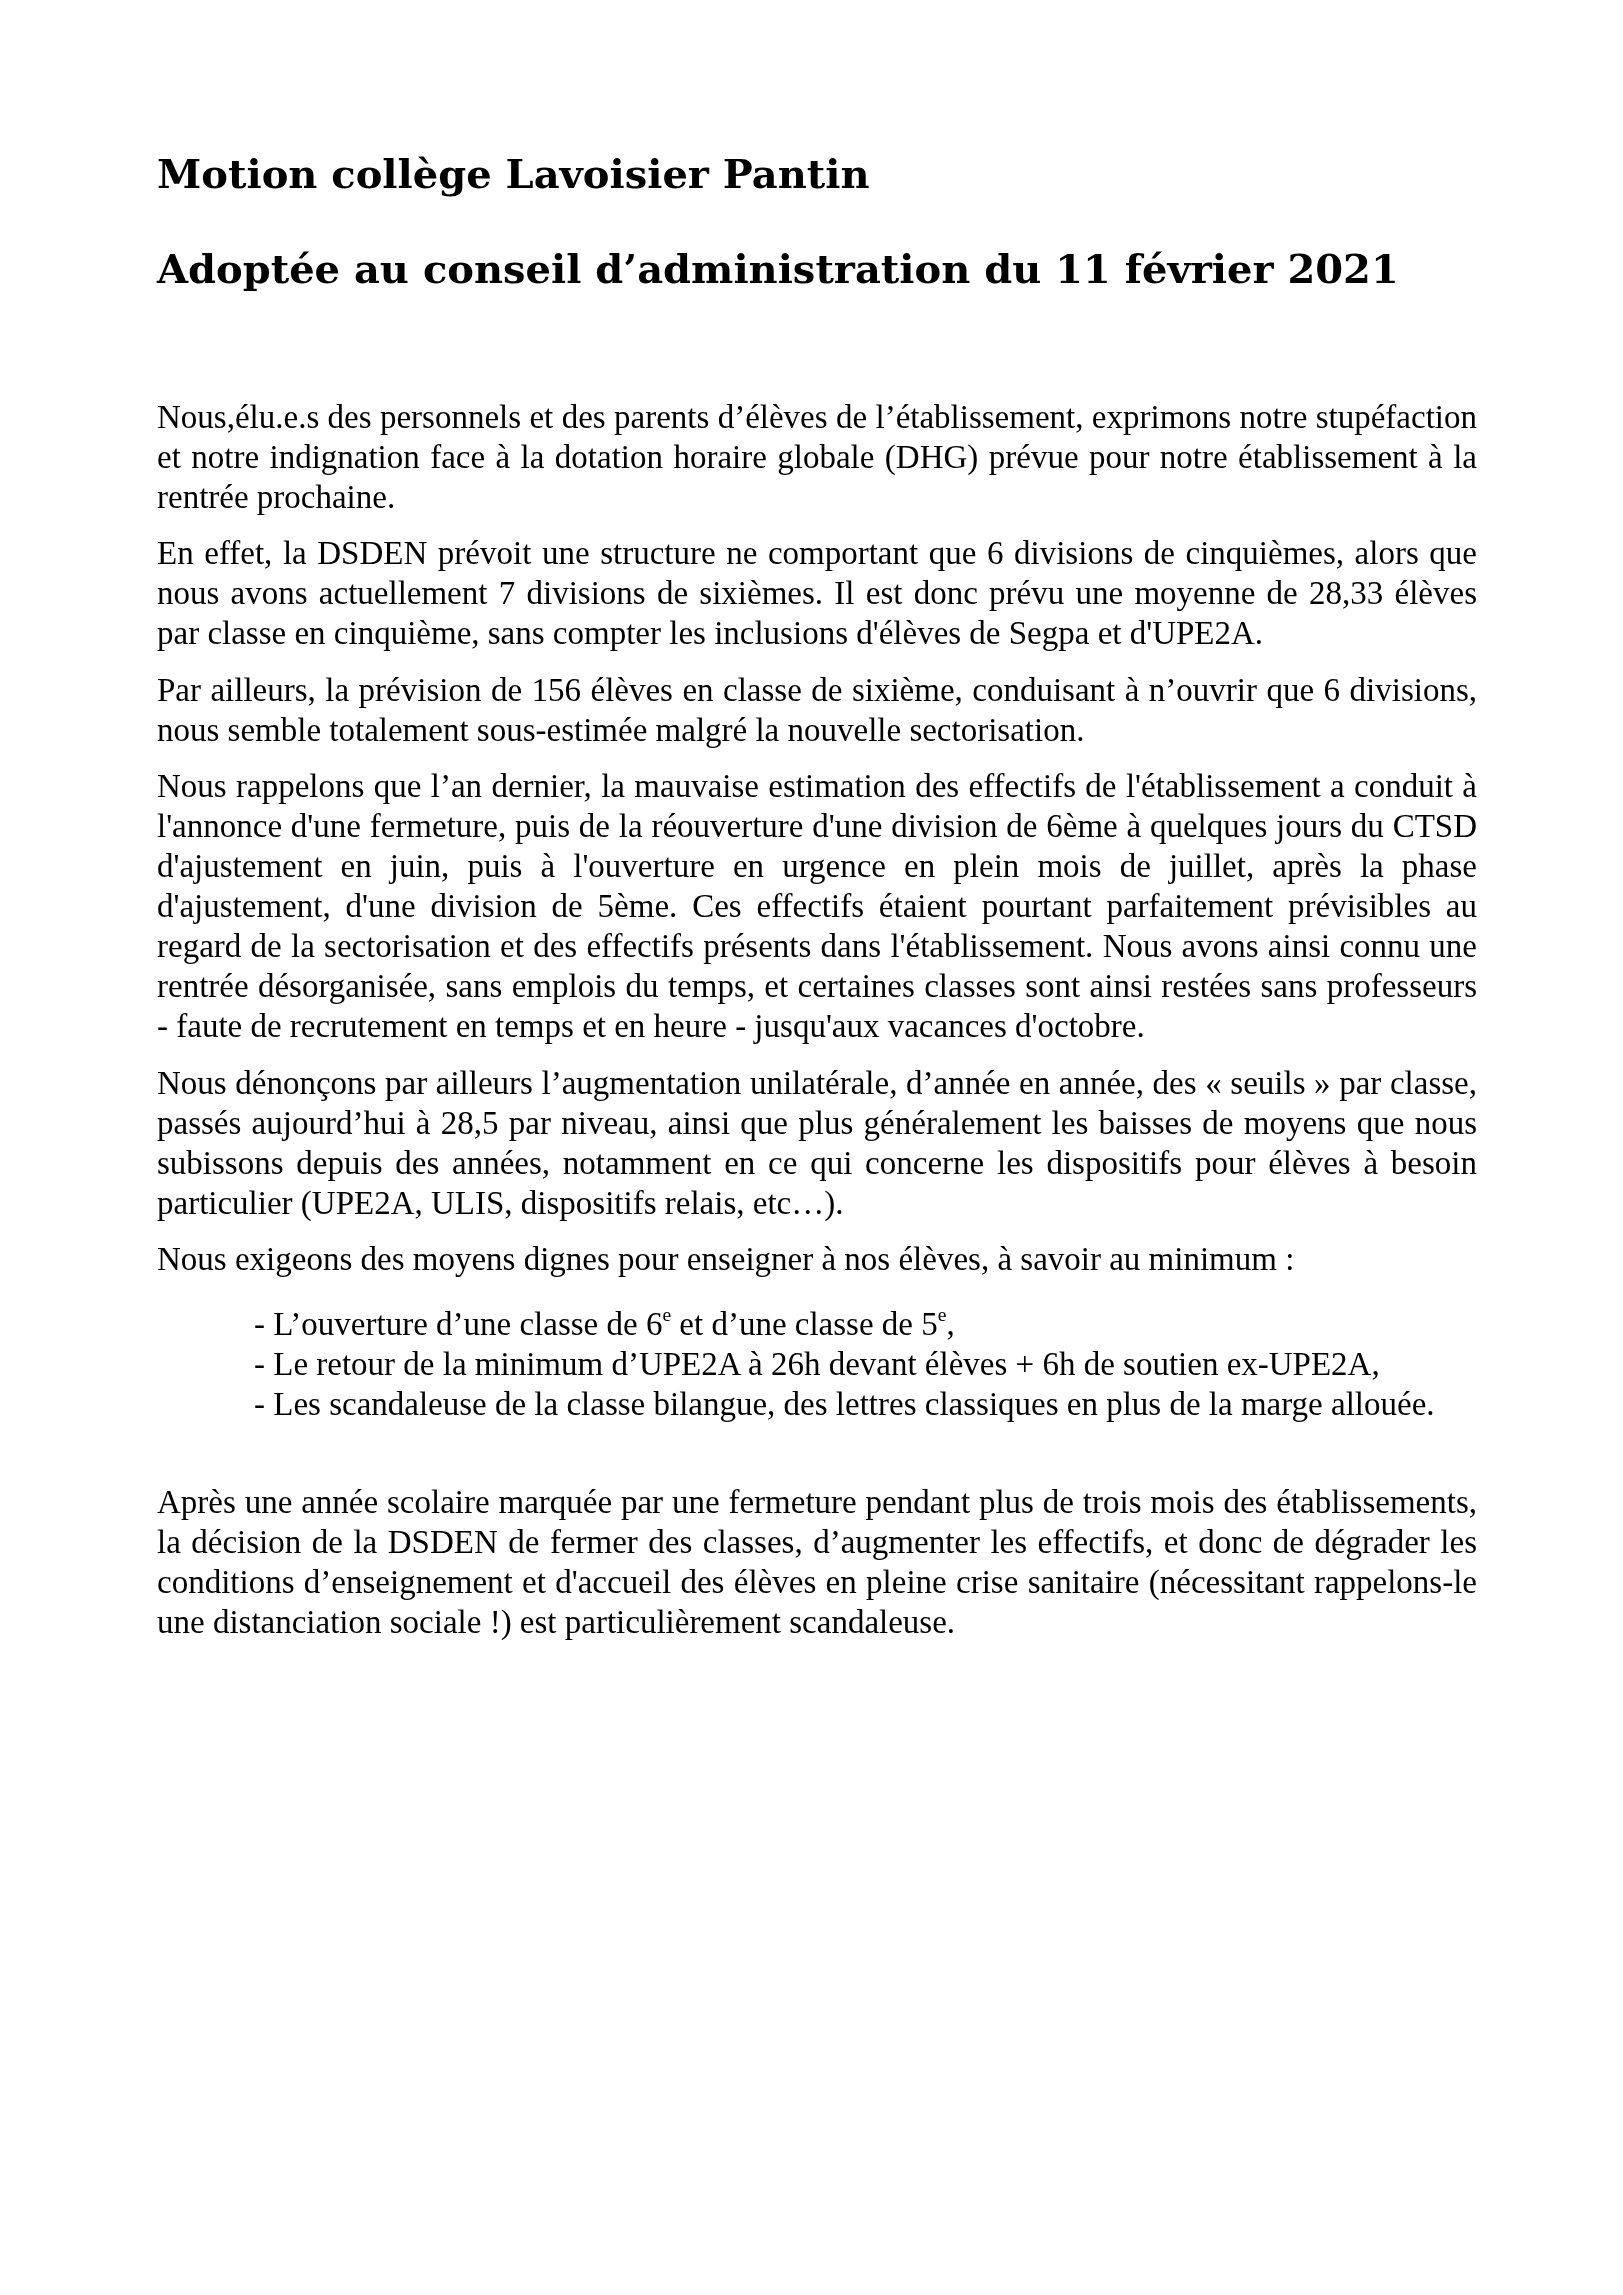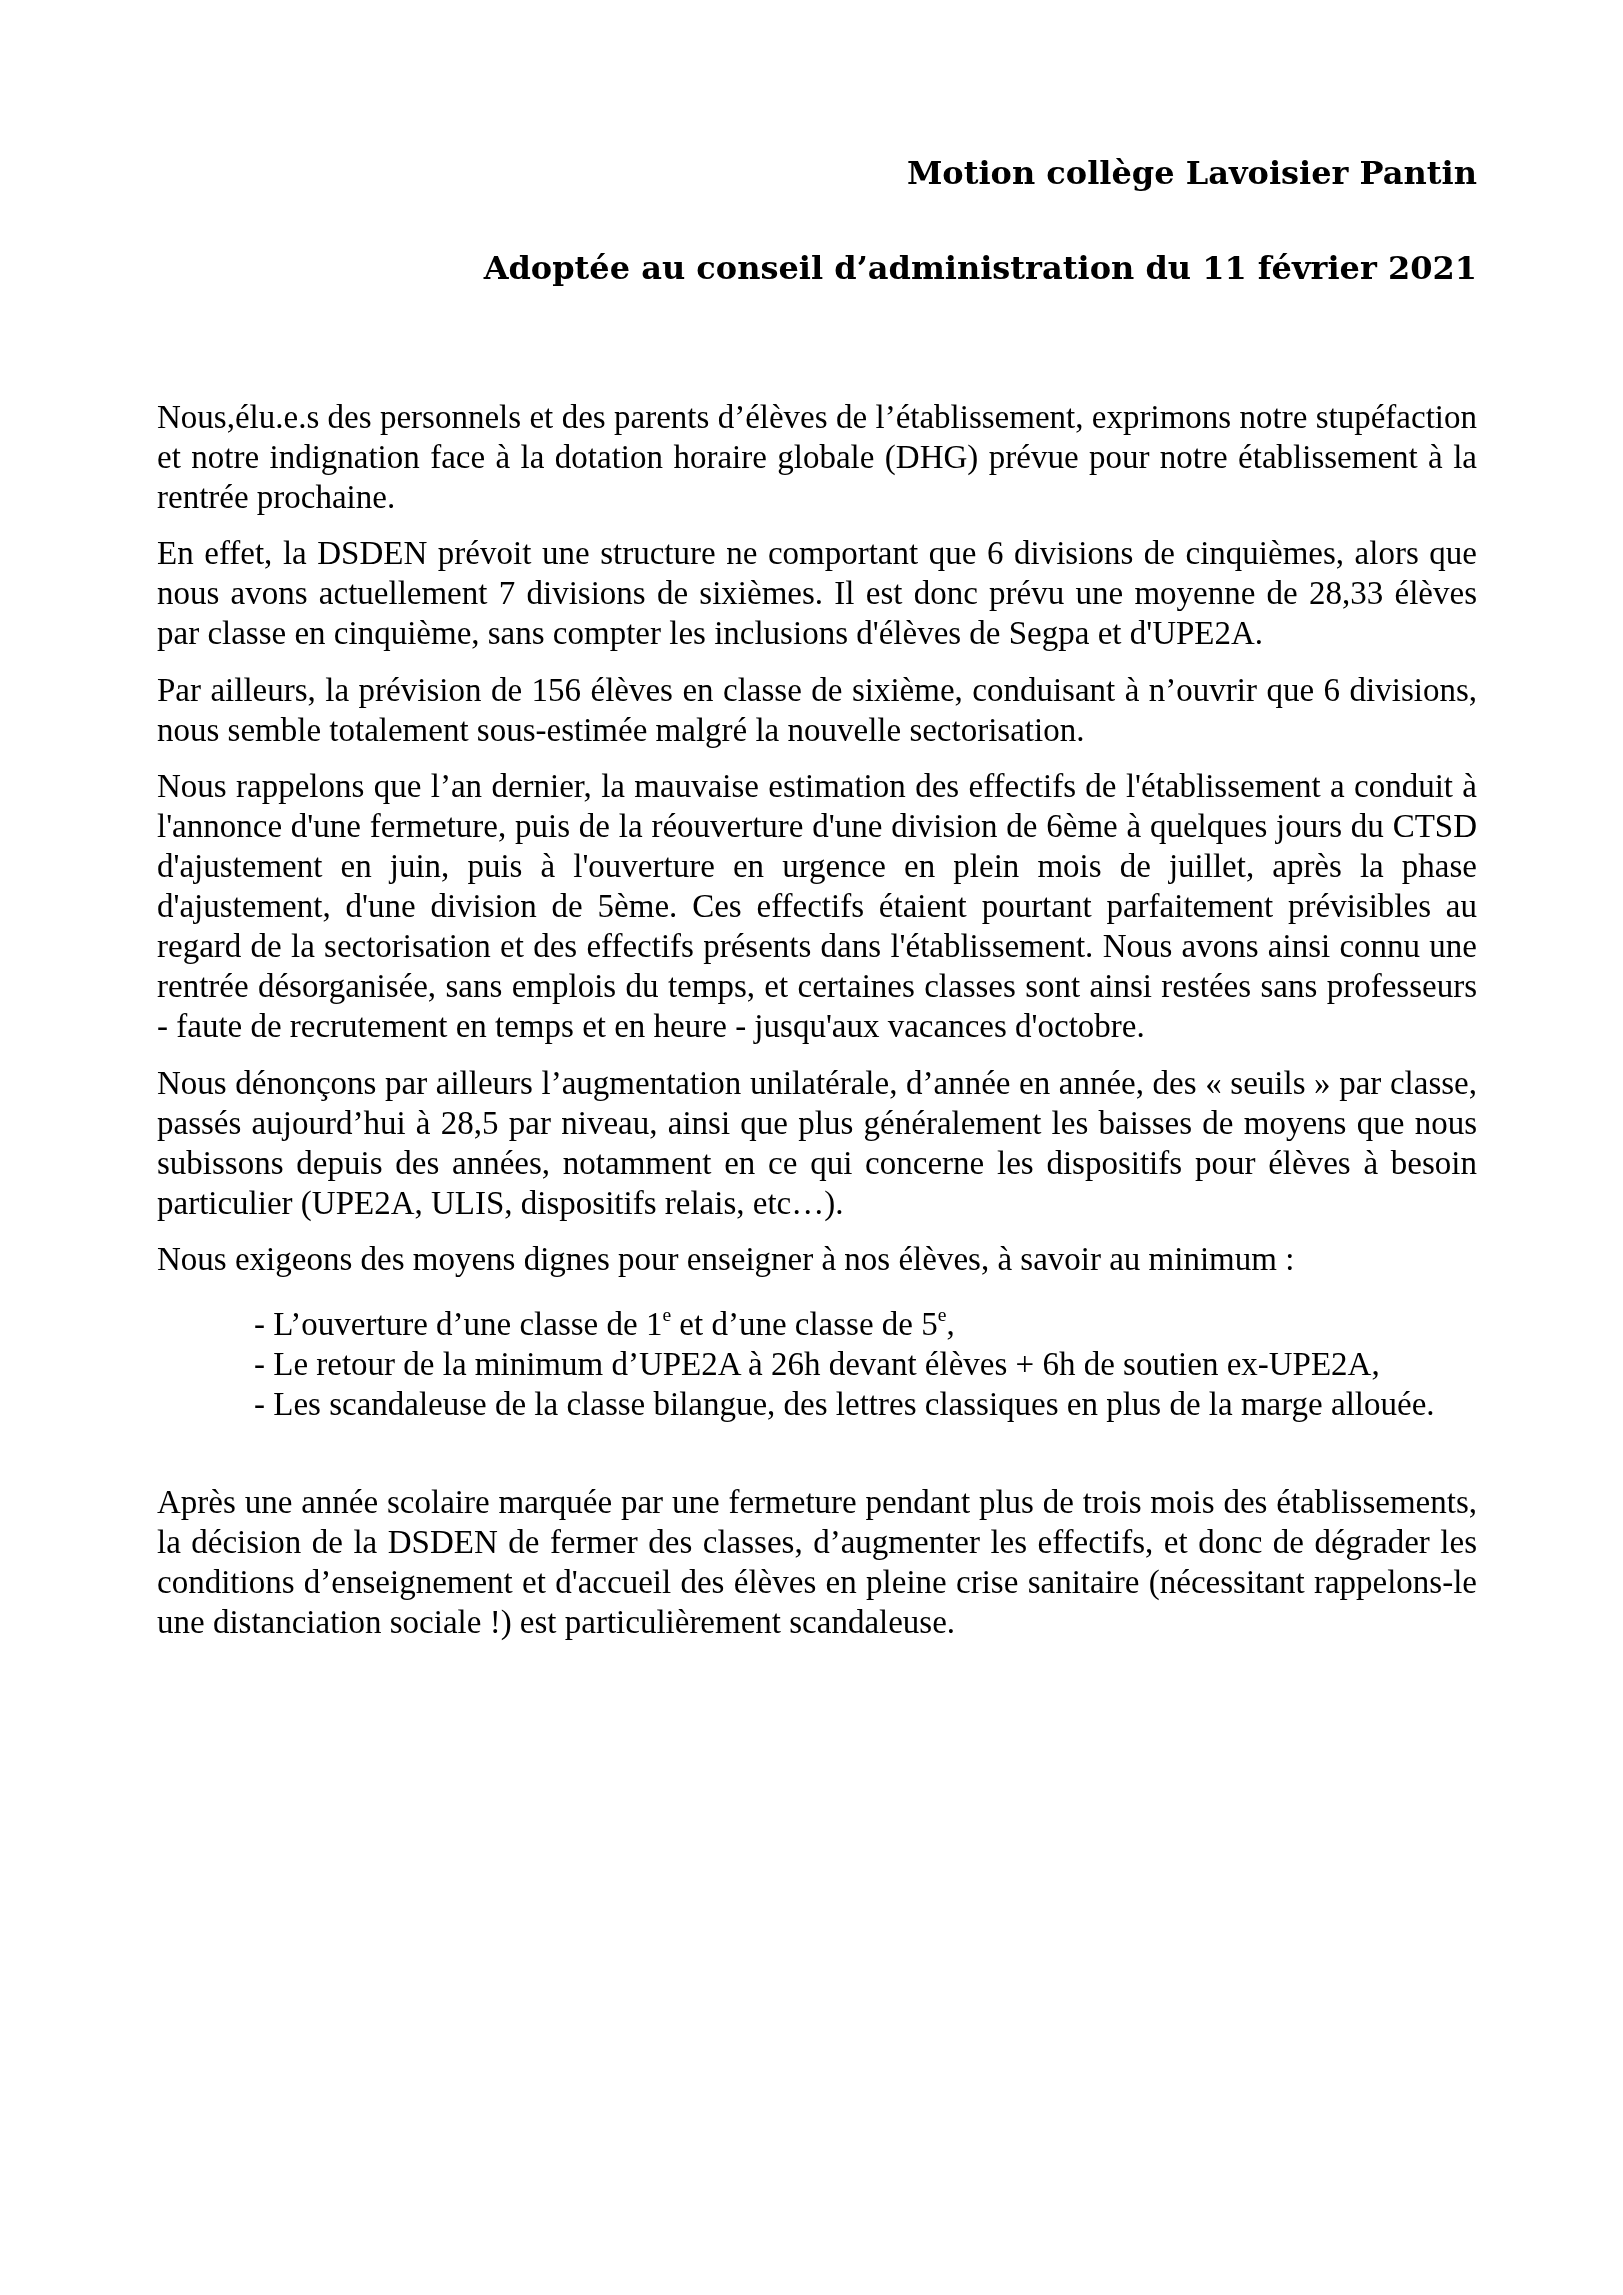--- a/index.html
+++ b/index.html
@@ -18,24 +18,24 @@
     .page {
       position: absolute;
       left: 157px;
       top: 0;
       width: 1320px;
     }
     .title {
       position: absolute;
       left: 0;
       width: 1320px;
-      text-align: right;
+      text-align: left;
       font-family: "DejaVu Serif", serif;
       font-weight: bold;
-      font-size: 32px;
+      font-size: 40px;
       line-height: 39px;
       margin: 0;
     }
     .title-1 { top: 154px; }
     .title-2 { top: 213px; margin-top: 36px; }
 
     .body {
       position: absolute;
       left: 0;
       top: 397px;
@@ -81,21 +81,21 @@
   <div class="body">
     <p class="para">Nous,élu.e.s des personnels et des parents d’élèves de l’établissement, exprimons notre stupéfaction et notre indignation face à la dotation horaire globale (DHG) prévue pour notre établissement à la rentrée prochaine.</p>
     <p class="para">En effet, la DSDEN prévoit une structure ne comportant que 6 divisions de cinquièmes, alors que nous avons actuellement 7 divisions de sixièmes. Il est donc prévu une moyenne de 28,33 élèves par classe en cinquième, sans compter les inclusions d'élèves de Segpa et d'UPE2A.</p>
     <p class="para">Par ailleurs, la prévision de 156 élèves en classe de sixième, conduisant à n’ouvrir que 6 divisions, nous semble totalement sous-estimée malgré la nouvelle sectorisation.</p>
     <p class="para">Nous rappelons que l’an dernier, la mauvaise estimation des effectifs de l'établissement a conduit à l'annonce d'une fermeture, puis de la réouverture d'une division de 6ème à quelques jours du CTSD d'ajustement en juin, puis à l'ouverture en urgence en plein mois de juillet, après la phase d'ajustement, d'une division de 5ème. Ces effectifs étaient pourtant parfaitement prévisibles au regard de la sectorisation et des effectifs présents dans l'établissement. Nous avons ainsi connu une rentrée désorganisée, sans emplois du temps, et certaines classes sont ainsi restées sans professeurs - faute de recrutement en temps et en heure - jusqu'aux vacances d'octobre.</p>
     <p class="para">Nous dénonçons par ailleurs l’augmentation unilatérale, d’année en année, des « seuils » par classe, passés aujourd’hui à 28,5 par niveau, ainsi que plus généralement les baisses de moyens que nous subissons depuis des années, notamment en ce qui concerne les dispositifs pour élèves à besoin particulier (UPE2A, ULIS, dispositifs relais, etc…).</p>
     <p class="para p-demands">Nous exigeons des moyens dignes pour enseigner à nos élèves, à savoir au minimum :</p>
 
     <div class="list-wrap">
       <ul class="list">
-        <li><span>- L’ouverture d’une classe de 1</span><sup>e</sup><span> et d’une classe de 5</span><sup>e</sup><span>,</span></li>
+        <li><span>- L’ouverture d’une classe de 6</span><sup>e</sup><span> et d’une classe de 5</span><sup>e</sup><span>,</span></li>
         <li>- Le retour de la minimum d’UPE2A à 26h devant élèves + 6h de soutien ex-UPE2A,</li>
         <li>- Les scandaleuse de la classe bilangue, des lettres classiques en plus de la marge allouée.</li>
       </ul>
     </div>
 
     <p class="para">Après une année scolaire marquée par une fermeture pendant plus de trois mois des établissements, la décision de la DSDEN de fermer des classes, d’augmenter les effectifs, et donc de dégrader les conditions d’enseignement et d'accueil des élèves en pleine crise sanitaire (nécessitant rappelons-le une distanciation sociale !) est particulièrement scandaleuse.</p>
   </div>
 </div>
 
 

